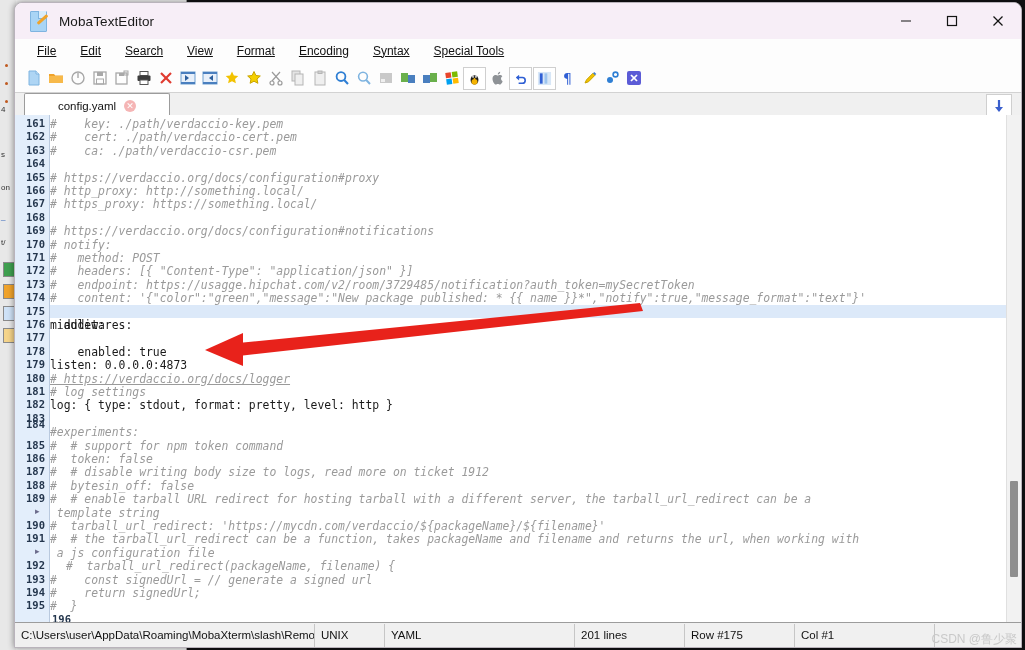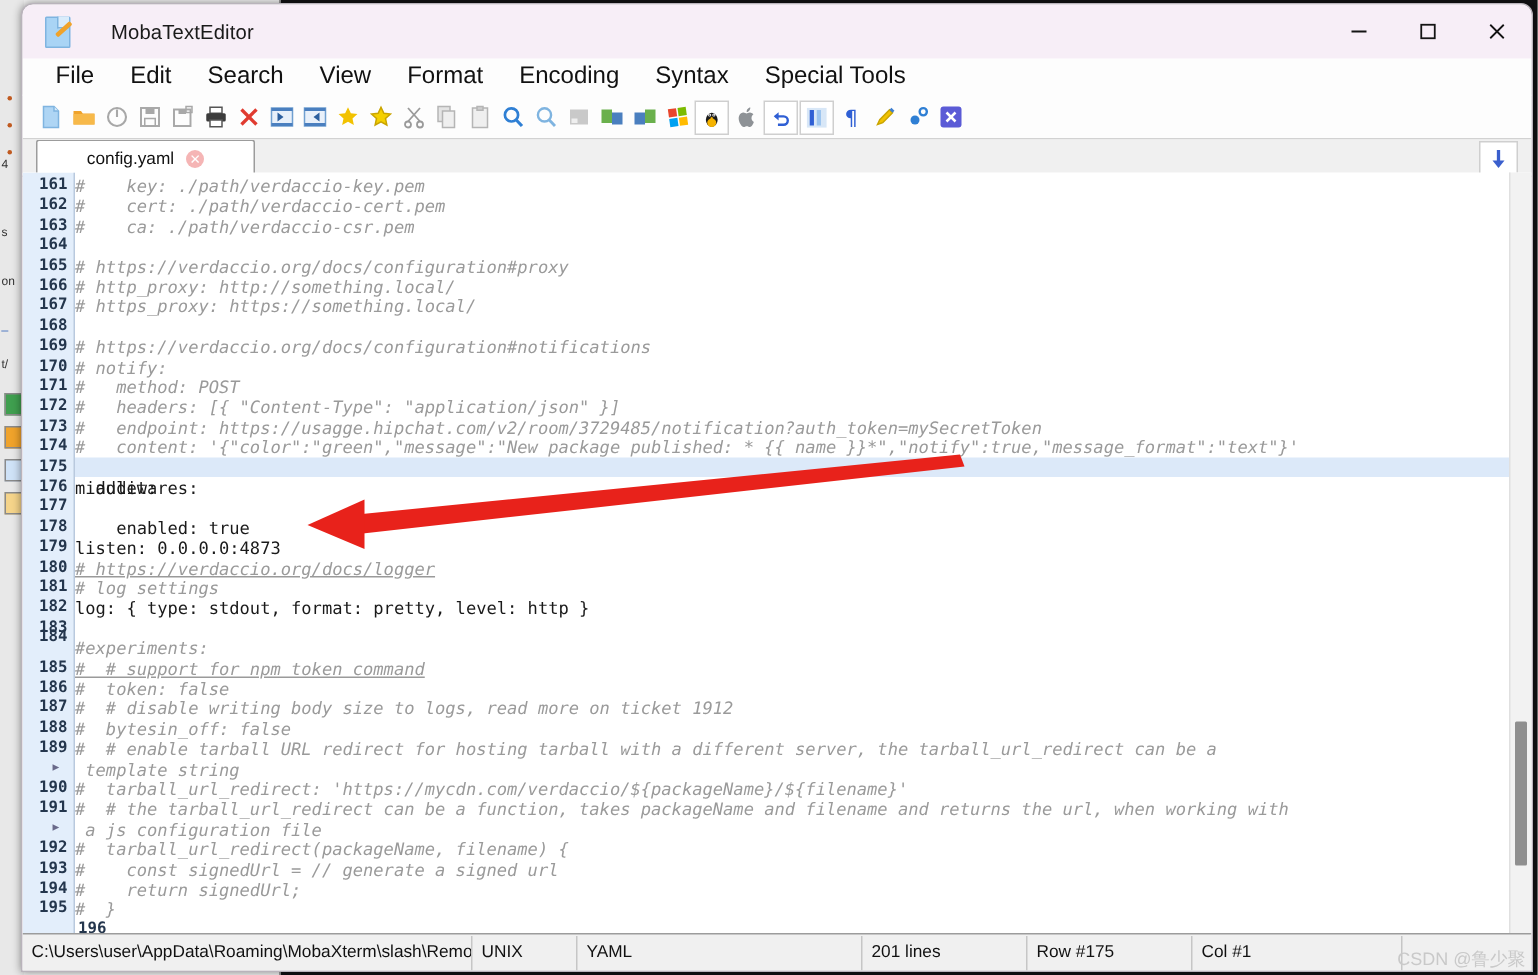--- a/index.html
+++ b/index.html
@@ -31,21 +31,20 @@
     box-shadow:0 0 6px rgba(0,0,0,.45);
     overflow:hidden;
   }
 
   
   #titlebar{
     height:36px;background:#f7eef7;
     display:flex;align-items:center;
     border-radius:7px 7px 0 0;
     position:relative;
-    gap:15px;
   }
   #app-icon{
     width:20px;height:20px;margin-left:14px;margin-right:10px;position:relative;flex:none;
   }
   #app-icon .sheet{
     position:absolute;left:1px;top:0;width:15px;height:19px;background:#a9d4f5;
     border:1px solid #7fb4e0;border-radius:1px;
   }
   #app-icon .fold{
     position:absolute;left:9px;top:0;width:7px;height:7px;background:#d9ecfb;
@@ -60,21 +59,21 @@
   .wc{width:46px;height:36px;display:flex;align-items:center;justify-content:center;
       font-size:13px;color:#141414;}
   .wc svg{display:block;}
 
   
   #menubar{
     height:24px;background:#fdfdfd;display:flex;align-items:center;
     padding-left:10px;border-bottom:1px solid #fdfdfd;
   }
   .menu-item{
-    font-size:16px;color:#111;padding:2px 12px 3px 12px;white-space:nowrap;
+    font-size:12px;color:#111;padding:2px 12px 3px 12px;white-space:nowrap;text-decoration:underline;
   }
 
   
   #toolbar{
     height:28px;background:#fdfdfd;display:flex;align-items:center;
     padding-left:8px;border-bottom:1px solid #d2d2d2;gap:1px;
   }
   .tb{width:21px;height:21px;display:flex;align-items:center;justify-content:center;flex:none;}
   .tb.boxed{border:1px solid #cfcfcf;background:#fff;}
   .tb svg{display:block;}
@@ -468,39 +467,39 @@
       <div class="code-txt cmt" style="top: 256.6px; text-decoration: underline;"># https://verdaccio.org/docs/logger</div>
       <div class="ln" style="top: 270px;">181</div>
       <div class="code-txt cmt" style="top: 270px;"># log settings</div>
       <div class="ln" style="top: 283.4px;">182</div>
       <div class="code-txt" style="top: 283.4px;">log: { type: stdout, format: pretty, level: http }</div>
       <div class="ln" style="top: 296.8px;">183</div>
       <div class="code-txt" style="top: 296.8px;"></div>
       <div class="ln" style="top: 303px;">184</div>
       <div class="code-txt cmt" style="top: 310.2px;">#experiments:</div>
       <div class="ln" style="top: 323.6px;">185</div>
-      <div class="code-txt cmt" style="top: 323.6px; text-decoration: underline;">#  # support for npm token command</div>
+      <div class="code-txt cmt" style="top: 323.6px;">#  # support for npm token command</div>
       <div class="ln" style="top: 337px;">186</div>
       <div class="code-txt cmt" style="top: 337px;">#  token: false</div>
       <div class="ln" style="top: 350.4px;">187</div>
       <div class="code-txt cmt" style="top: 350.4px;">#  # disable writing body size to logs, read more on ticket 1912</div>
       <div class="ln" style="top: 363.8px;">188</div>
       <div class="code-txt cmt" style="top: 363.8px;">#  bytesin_off: false</div>
       <div class="ln" style="top: 377.2px;">189</div>
       <div class="code-txt cmt" style="top: 377.2px;">#  # enable tarball URL redirect for hosting tarball with a different server, the tarball_url_redirect can be a</div>
       <div class="wrapmark" style="top: 390.6px;">▸</div>
       <div class="code-txt cmt" style="top: 390.6px;"> template string</div>
       <div class="ln" style="top: 404px;">190</div>
       <div class="code-txt cmt" style="top: 404px;">#  tarball_url_redirect: 'https://mycdn.com/verdaccio/${packageName}/${filename}'</div>
       <div class="ln" style="top: 417.4px;">191</div>
       <div class="code-txt cmt" style="top: 417.4px;">#  # the tarball_url_redirect can be a function, takes packageName and filename and returns the url, when working with</div>
       <div class="wrapmark" style="top: 430.8px;">▸</div>
       <div class="code-txt cmt" style="top: 430.8px;"> a js configuration file</div>
       <div class="ln" style="top: 444.2px;">192</div>
-      <div class="code-txt cmt" style="top: 444.2px;">#  tarball_url_redirect(packageName, filename) {</div>
+      <div class="code-txt cmt" style="top: 444.2px; padding-left: 16px;">#  tarball_url_redirect(packageName, filename) {</div>
       <div class="ln" style="top: 457.6px;">193</div>
       <div class="code-txt cmt" style="top: 457.6px;">#    const signedUrl = // generate a signed url</div>
       <div class="ln" style="top: 471px;">194</div>
       <div class="code-txt cmt" style="top: 471px;">#    return signedUrl;</div>
       <div class="ln" style="top: 484.4px;">195</div>
       <div class="code-txt cmt" style="top: 484.4px;">#  }</div>
       <div class="ln" style="top: 497.8px; margin-left: 26px;">196</div>
       <div class="code-txt" style="top: 497.8px;"></div>
     </div>
 

